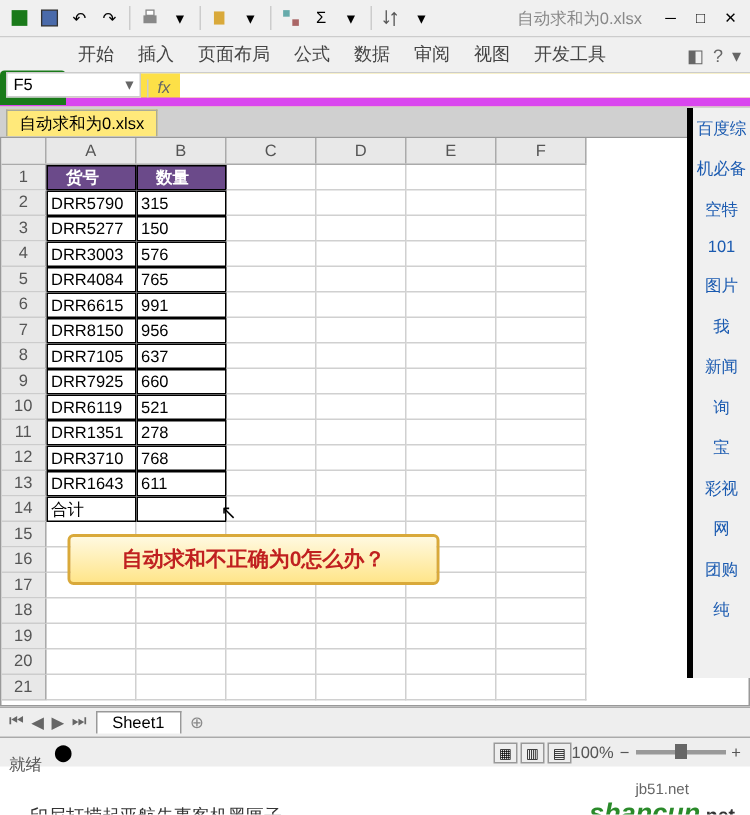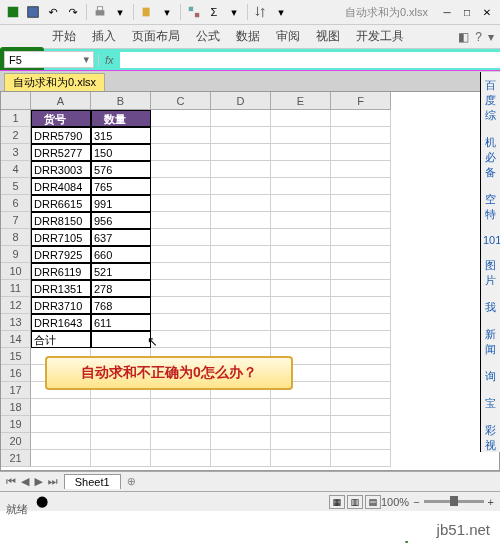--- a/index.html
+++ b/index.html
@@ -8,21 +8,21 @@
 .toolbar-top .icon-btn { width: 18px; height: 18px; display: flex; align-items: center; justify-content: center; cursor: pointer; }
 .toolbar-top .sep { width: 1px; height: 16px; background: #ccc; margin: 0 2px; }
 .filename-top { margin-left: auto; color: #888; font-size: 11px; padding-right: 8px; }
 .window-ctrl { display: flex; gap: 2px; }
 .window-ctrl span { width: 18px; height: 16px; display: flex; align-items: center; justify-content: center; cursor: pointer; font-size: 10px; }
 .ribbon-tabs { height: 24px; display: flex; align-items: center; background: #f0f0f0; border-bottom: 1px solid #ccc; font-size: 12px; }
 .file-tab { background: #1a7a1a; color: #fff; padding: 3px 10px; border-radius: 3px 3px 0 0; cursor: pointer; margin-top: 44px; }
 .tab { padding: 3px 8px; color: #444; cursor: pointer; }
 .tab-icons-right { margin-left: auto; display: flex; gap: 6px; padding-right: 6px; }
 .tab-icons-right span { cursor: pointer; color: #666; font-size: 12px; }
-.formula-bar { height: 22px; display: flex; align-items: center; border-bottom: 1px solid #d946ef; background: #5eead4; }
+.formula-bar { height: 22px; display: flex; align-items: flex-end; border-bottom: 6px solid #d946ef; background: #fde047; }
 .name-box { width: 90px; border: 1px solid #ccc; background: #fff; padding: 1px 4px; font-size: 11px; margin: 0 4px; display: flex; align-items: center; }
 .name-box .dd { margin-left: auto; cursor: pointer; color: #666; }
 .fx-label { font-style: italic; font-size: 11px; padding: 0 6px; color: #666; border-left: 1px solid #ccc; cursor: pointer; }
 .formula-input { flex: 1; border: none; background: #fff; font-size: 11px; padding: 2px; outline: none; }
 .doc-tab-bar { height: 20px; background: #d0d0d0; display: flex; align-items: flex-end; padding-left: 4px; }
 .doc-tab { background: #ffe97a; border: 1px solid #aa9; border-bottom: none; padding: 1px 8px; font-size: 11px; cursor: pointer; }
 .grid-area { position: relative; height: 380px; border: 1px solid #999; background: #fff; overflow: hidden; }
 .col-headers { display: flex; position: absolute; top: 0; left: 0; height: 18px; background: #e8e8e8; border-bottom: 1px solid #aaa; }
 .corner { width: 30px; border-right: 1px solid #aaa; background: #e8e8e8; }
 .col-h { width: 60px; border-right: 1px solid #aaa; text-align: center; font-size: 11px; color: #555; line-height: 18px; cursor: pointer; }
@@ -45,22 +45,22 @@
 .view-btns span { width: 16px; height: 14px; border: 1px solid #999; cursor: pointer; display: flex; align-items: center; justify-content: center; font-size: 9px; }
 .zoom { margin-left: 0; display: flex; align-items: center; gap: 4px; color: #555; }
 .zoom-slider { width: 60px; height: 3px; background: #999; position: relative; }
 .zoom-slider .thumb { position: absolute; width: 8px; height: 10px; background: #666; top: -4px; left: 26px; }
 .bottom-area { display: flex; justify-content: space-between; align-items: flex-end; padding: 10px 10px 4px; font-size: 12px; }
 .bottom-text { color: #333; }
 .bottom-text .dot { color: #999; margin-right: 6px; }
 .logo { position: relative; }
 .logo-text { font-size: 18px; font-weight: bold; color: #2a8a2a; font-style: italic; }
 .logo-text .net { color: #333; font-size: 13px; font-style: normal; }
-.logo-sub { font-size: 15px; color: #666; text-align: right; }
-.right-strip { position: absolute; right: 0; top: 72px; width: 20px; height: 380px; background: #f0f0f0; border-left: 1px solid #000000; font-size: 11px; overflow: hidden; }
+.logo-sub { font-size: 10px; color: #666; text-align: center; }
+.right-strip { position: absolute; right: 0; top: 72px; width: 42px; height: 380px; background: #f0f0f0; border-left: 4px solid #000000; font-size: 11px; overflow: hidden; }
 .right-strip div { padding: 6px 2px; color: #1a5ab0; text-align: center; cursor: pointer; }
 svg { width: 14px; height: 14px; }
 </style>
 </head>
 <body>
 
 <div class="toolbar-top">
   <span class="icon-btn">
       <svg viewBox="0 0 16 16">
         <rect x="2" y="2" width="12" height="12" fill="#1a7a1a"></rect>

